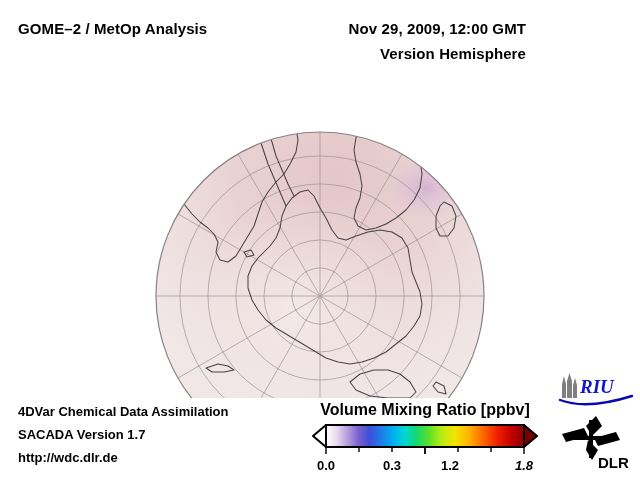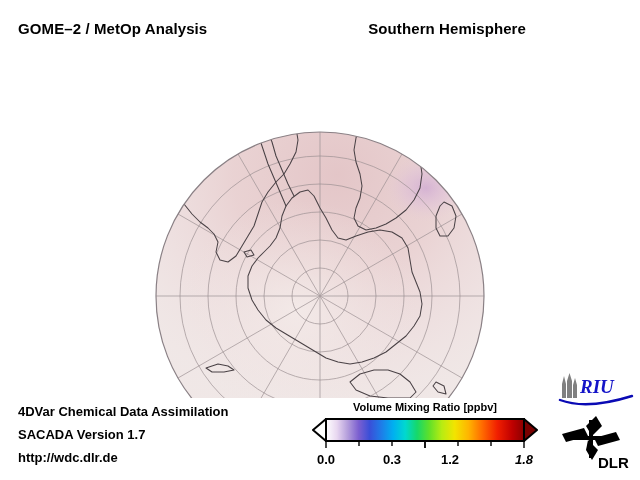--- a/index.html
+++ b/index.html
@@ -67,21 +67,21 @@
   }
 
   
   #colorbar-block {
     position: absolute;
     left: 312px;
     top: 401px;
     width: 226px;
   }
   .cb-title {
-    font-size: 11px;
+    font-size: 16px;
     font-weight: bold;
     text-align: center;
     white-space: nowrap;
     margin-bottom: 4px;
   }
   #colorbar-svg { display: block; }
   .cb-ticklabels {
     position: relative;
     height: 18px;
     margin-top: 1px;
@@ -114,21 +114,22 @@
 </head>
 <body>
 
 <div class="page">
 
   <div class="hdr-left">
     <div class="hdr-line">GOME–2 / MetOp Analysis</div>
   </div>
 
   <div class="hdr-right">
-    <div class="hdr-line">Southern Hemisphere</div>
+    <div class="hdr-line">Nov 29, 2009, 12:00 GMT</div>
+    <div class="hdr-line">Version Hemisphere</div>
   </div>
 
   <div id="globe-figure">
     <svg id="globe-svg" width="344" height="328" viewBox="0 0 344 328">
       <defs>
         <clipPath id="diskClip">
           <circle cx="172" cy="226" r="164"></circle>
         </clipPath>
         <radialGradient id="fieldTint" cx="55%" cy="32%" r="72%">
           <stop offset="0%" stop-color="#e3c4c6" stop-opacity="0.95"></stop>

